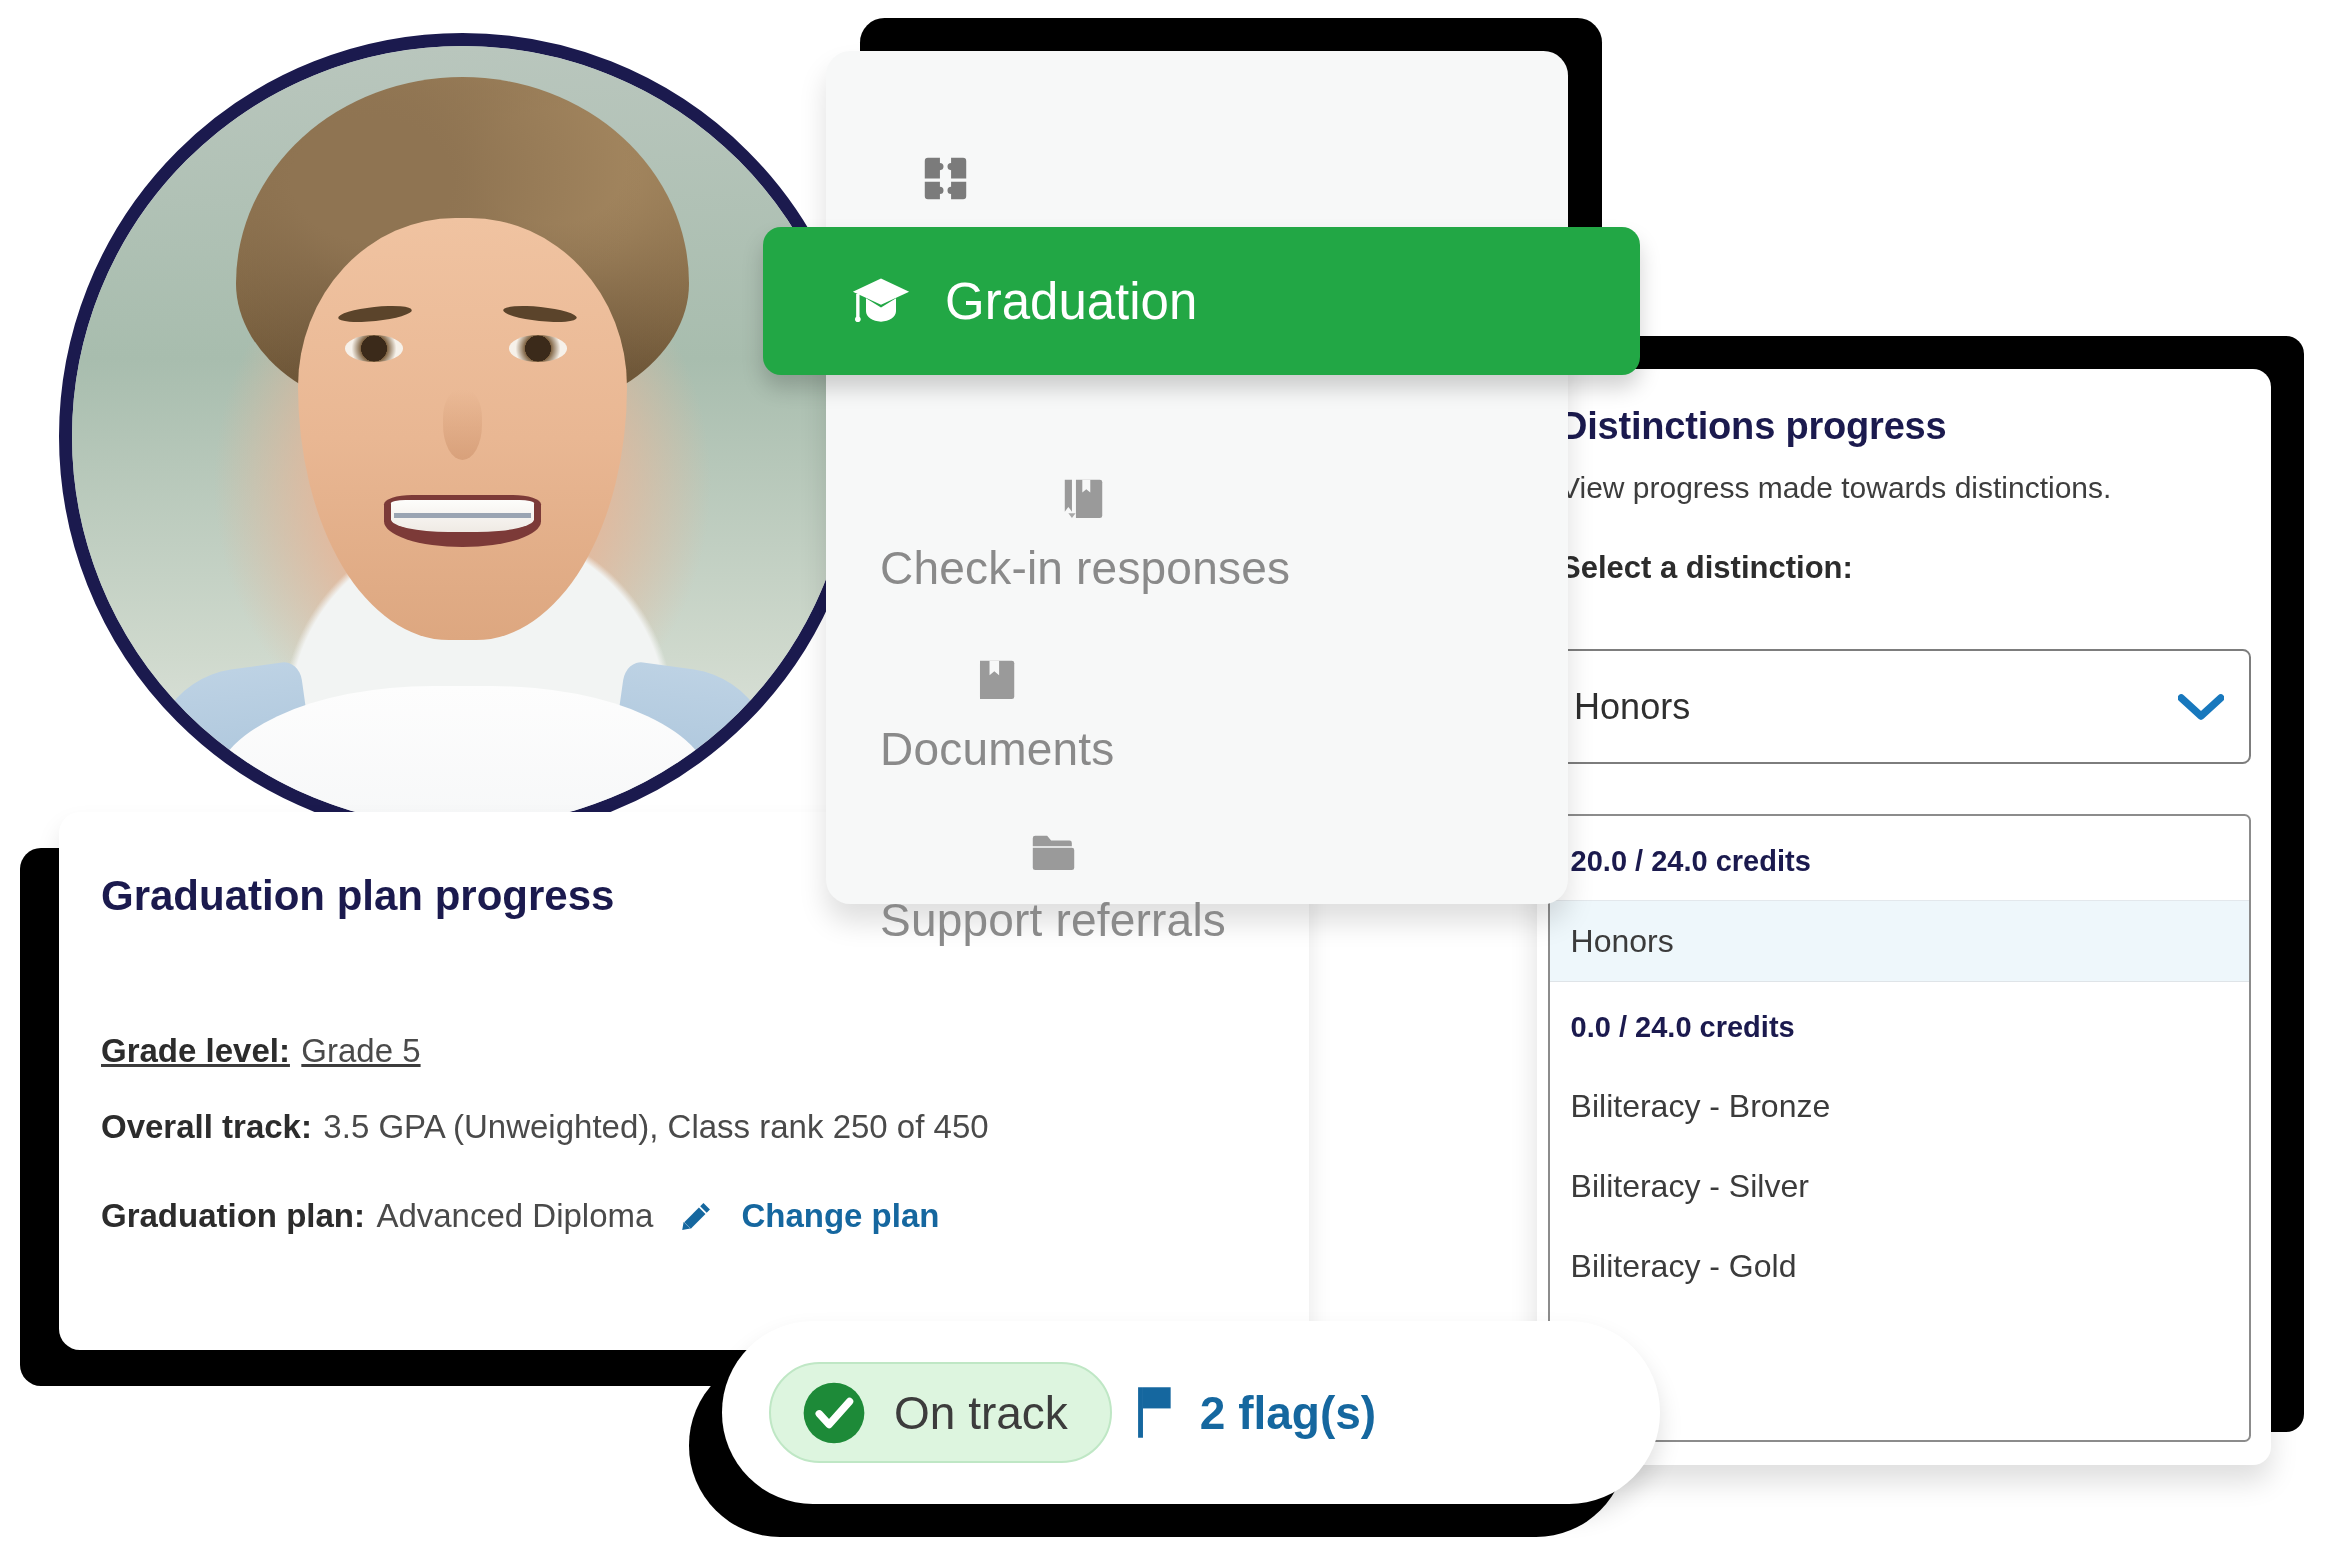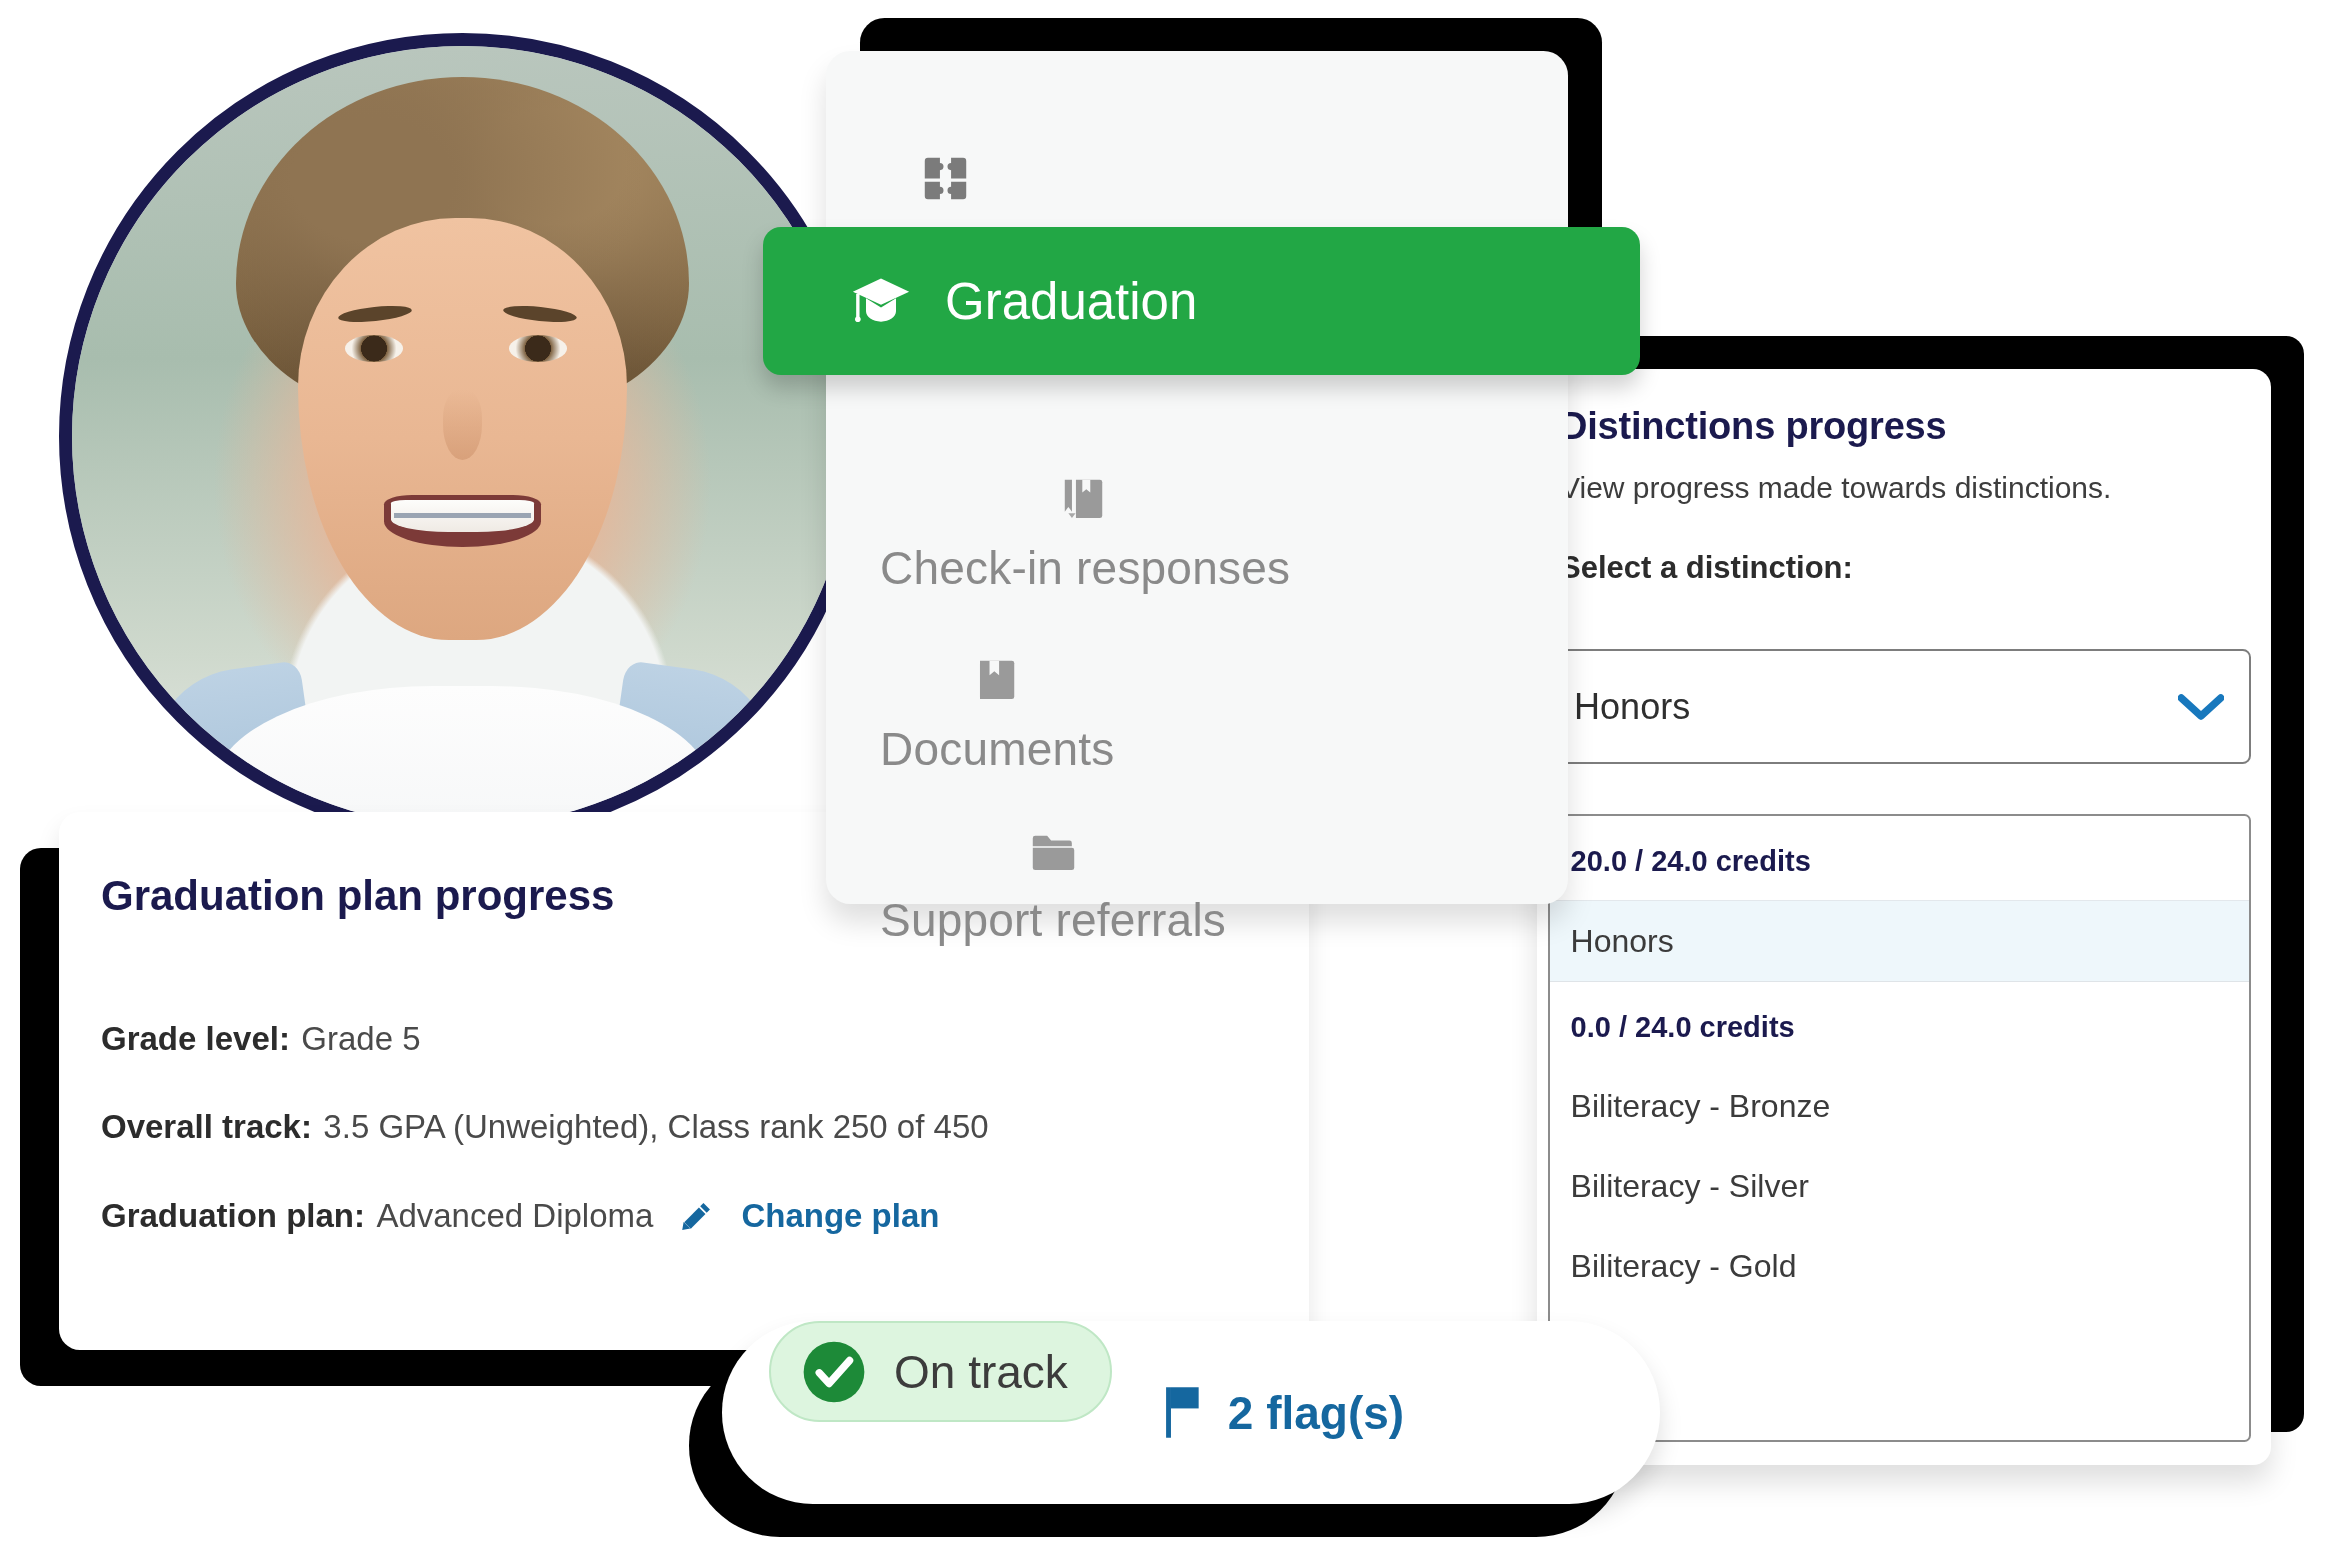--- a/index.html
+++ b/index.html
@@ -333,21 +333,21 @@
     position: absolute;
     left: 42px;
     font-size: 33px;
     color: #3c3c3c;
     white-space: nowrap;
     display: flex;
     align-items: center;
   }
   .plan-row .k { font-weight: bold; color: #2c2c2c; }
   .plan-row .v { margin-left: 11.4px; color: #4a4a4a; }
-  #plan-row-grade { top: 208px; }
+  #plan-row-grade { top: 220px; text-decoration: underline; }
   #plan-row-overall { top: 296px; }
   #plan-row-plan { top: 385px; }
   #change-plan {
     margin-left: 28px;
     display: flex;
     align-items: center;
     gap: 29px;
     color: #15679f;
     font-weight: bold;
     font-size: 33px;
@@ -359,23 +359,24 @@
   #status-pill {
     position: absolute;
     left: 722px;
     top: 1321px;
     width: 938px;
     height: 183px;
     background: #ffffff;
     border-radius: 91px;
     z-index: 70;
     display: flex;
+    align-items: center;
     padding-left: 47px;
     box-sizing: border-box;
-    gap: 49px;
+    gap: 21px;
     box-shadow: 0 13px 23px rgba(0,0,0,.13);
   }
   #on-track-chip {
     display: flex;
     align-items: center;
     gap: 28px;
     background: #ddf5df;
     border: 2.4px solid #bfe7c5;
     border-radius: 57px;
     height: 101px;

